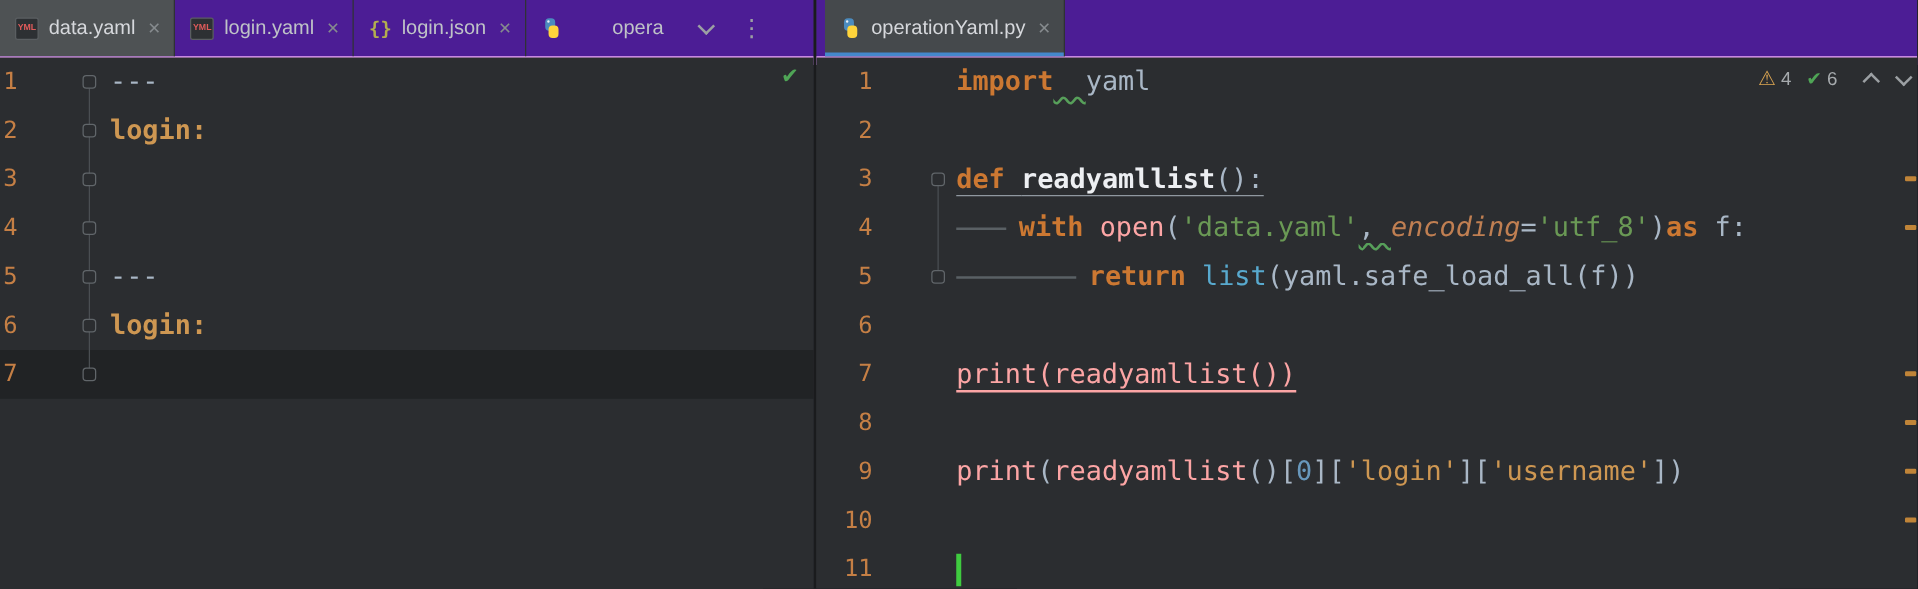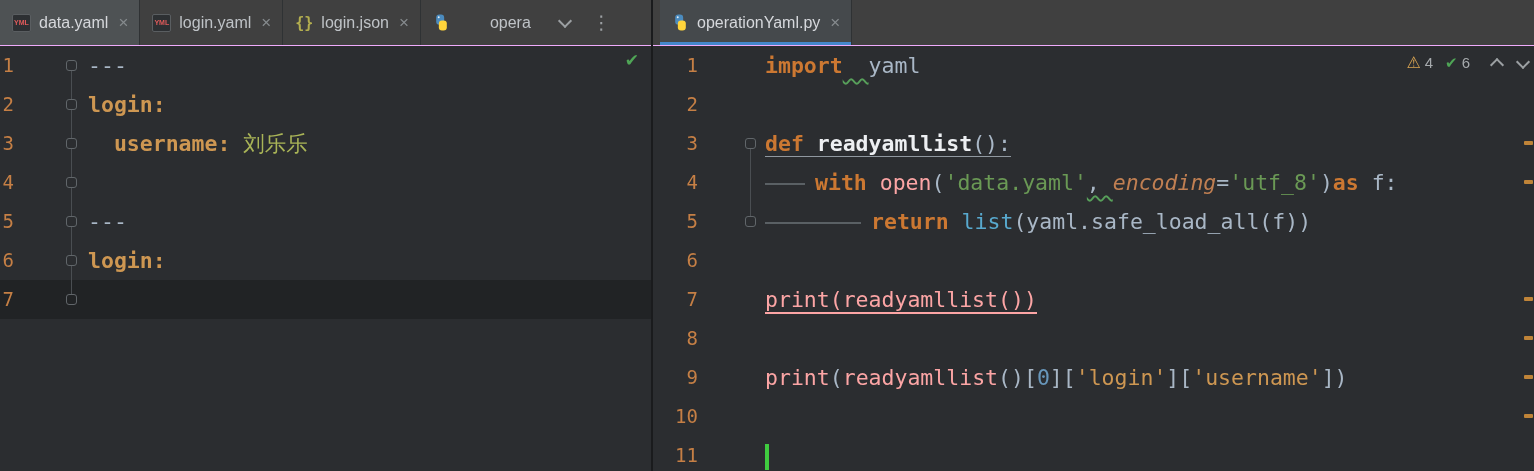--- a/index.html
+++ b/index.html
@@ -3,21 +3,21 @@
 <meta charset="utf-8">
 <style>
   html,body{margin:0;padding:0;background:#1e1f22;}
   .app{position:relative;width:1534px;height:471px;background:#2B2D30;overflow:hidden;
        font-family:"Liberation Sans",sans-serif;}
   .pane{position:absolute;top:0;height:471px;overflow:hidden;}
   .pane-left{left:0;width:651px;}
   .pane-right{left:651px;width:883px;border-left:2px solid #1A1B1D;box-sizing:border-box;}
 
   
-  .tabbar{position:absolute;top:0;left:0;right:0;height:45px;background:#404040;
+  .tabbar{position:absolute;top:0;left:0;right:0;height:45px;background:#4c1d95;
           border-bottom:7px solid #f0abfc;display:flex;align-items:stretch;}
   .tab{display:flex;align-items:center;column-gap:8px;padding:0 11px 0 12px;
        border-right:1px solid #2F3234;color:#BFC3C7;font-size:16px;position:relative;cursor:pointer;white-space:nowrap;}
   .tab.active{background:#4E5254;color:#D6D8DC;}
   .tab.active-blue{background:#45494C;color:#D6D8DC;}
   .tab.active-blue::after{content:'';position:absolute;left:0;right:0;bottom:0;height:3px;background:#4488CC;}
   .close{color:#868B8E;font-size:17px;line-height:1;margin-left:2px;}
   .fticon{flex:none;}
   .fticon.yaml{width:17px;height:16px;background:#2D3033;border:1px solid #5A5E61;border-radius:2px;
                display:flex;align-items:center;justify-content:center;
@@ -130,21 +130,20 @@
             <span class="fold">
               <span class="foldbox"></span>
             </span>
             <span class="ltext"><span class="tk-key">login:</span></span>
           </div>
           <div class="row">
             <span class="lnum">3</span>
             <span class="fold">
               <span class="foldbox"></span>
             </span>
-            <span class="ltext"><span class="tk-txt">  </span><span class="tk-key">username:</span><span class="tk-txt"> </span><span class="tk-val">刘乐乐</span></span>
           </div>
           <div class="row">
             <span class="lnum">4</span>
             <span class="fold">
               <span class="foldbox"></span>
             </span>
             <span class="ltext"></span>
           </div>
           <div class="row">
             <span class="lnum">5</span>

